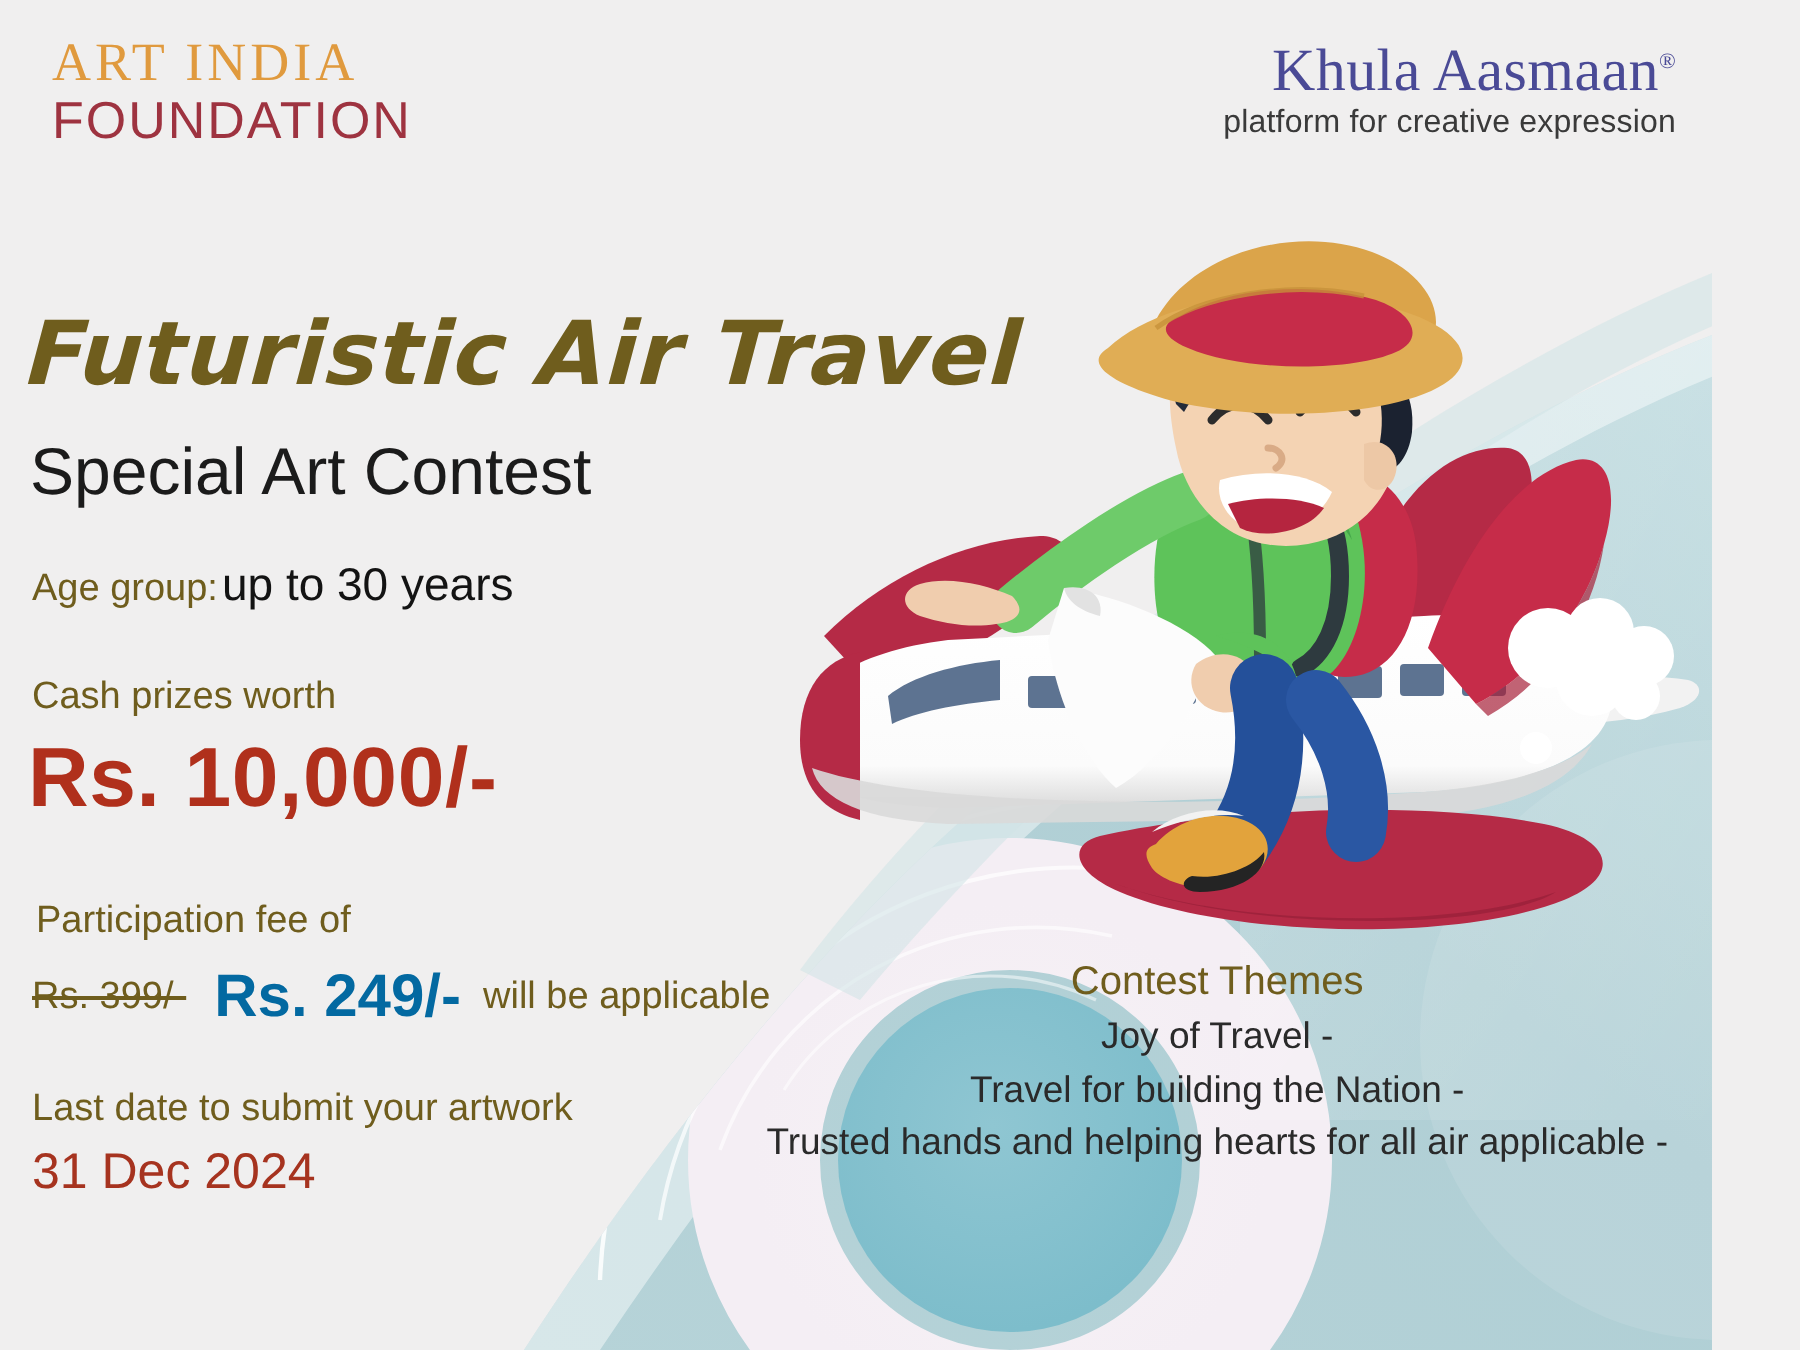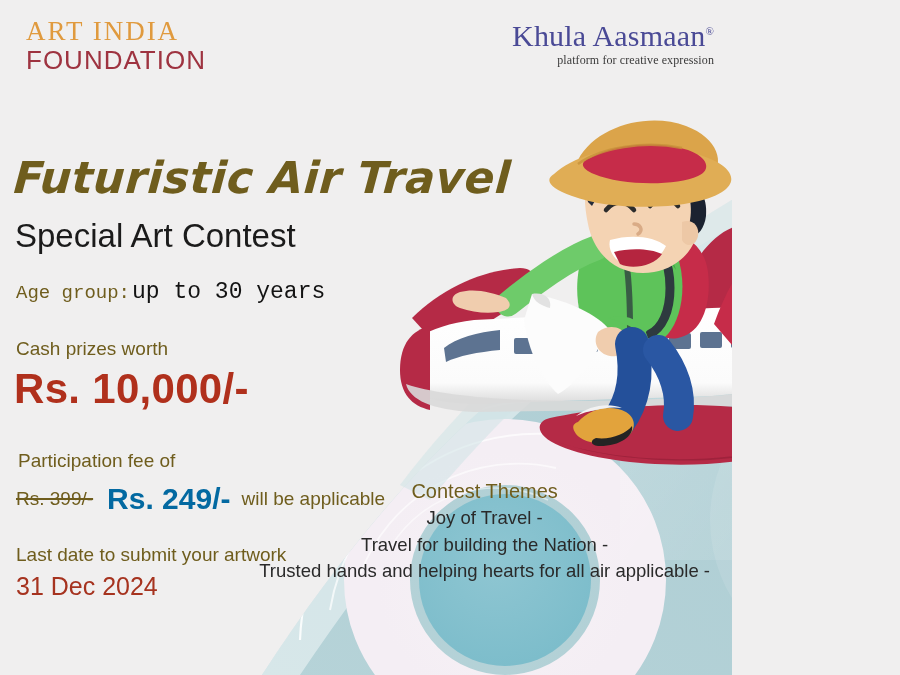--- a/index.html
+++ b/index.html
@@ -10,21 +10,21 @@
     overflow: hidden;
   }
 
   body {
     font-family: "Liberation Sans", sans-serif;
     background: #f0efef;
   }
 
   #poster {
     position: relative;
-    width: 732px;
+    width: 856px;
     height: 675px;
     background: #f0efef;
     overflow: hidden;
   }
 
   
   .bg-layer {
     position: absolute;
     inset: 0;
     pointer-events: none;
@@ -72,22 +72,22 @@
     white-space: nowrap;
     letter-spacing: 0.2px;
     text-align: right;
   }
   .logo-khula sup {
     font-size: 11px;
     vertical-align: super;
     color: #4a4a96;
   }
   .logo-tagline {
-    font-family: Liberation Serif, serif;
-    font-size: 12px;
+    font-family: Liberation Sans, sans-serif;
+    font-size: 16px;
     color: #3a3a3a;
     white-space: nowrap;
     margin-top: 2px;
     letter-spacing: 0.1px;
   }
 
   
   .contest-title {
     position: absolute;
     left: 14px;
@@ -110,21 +110,20 @@
     color: #1b1b1b;
     font-weight: 400;
     white-space: nowrap;
   }
 
   .age-row {
     position: absolute;
     left: 16px;
     top: 279px;
     white-space: nowrap;
-    font-family: Liberation Mono, monospace;
   }
   .age-label {
     font-size: 19px;
     color: #6f5d1d;
   }
   .age-value {
     font-size: 23px;
     color: #131313;
     margin-left: 2px;
   }

